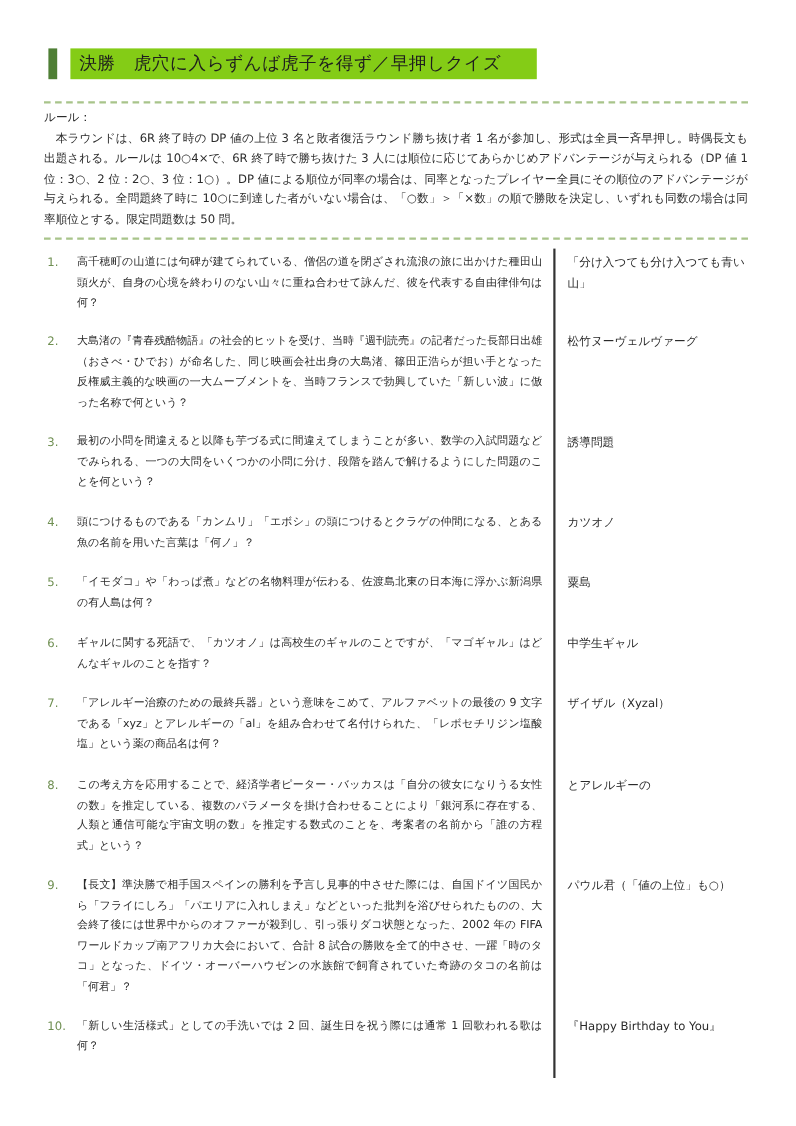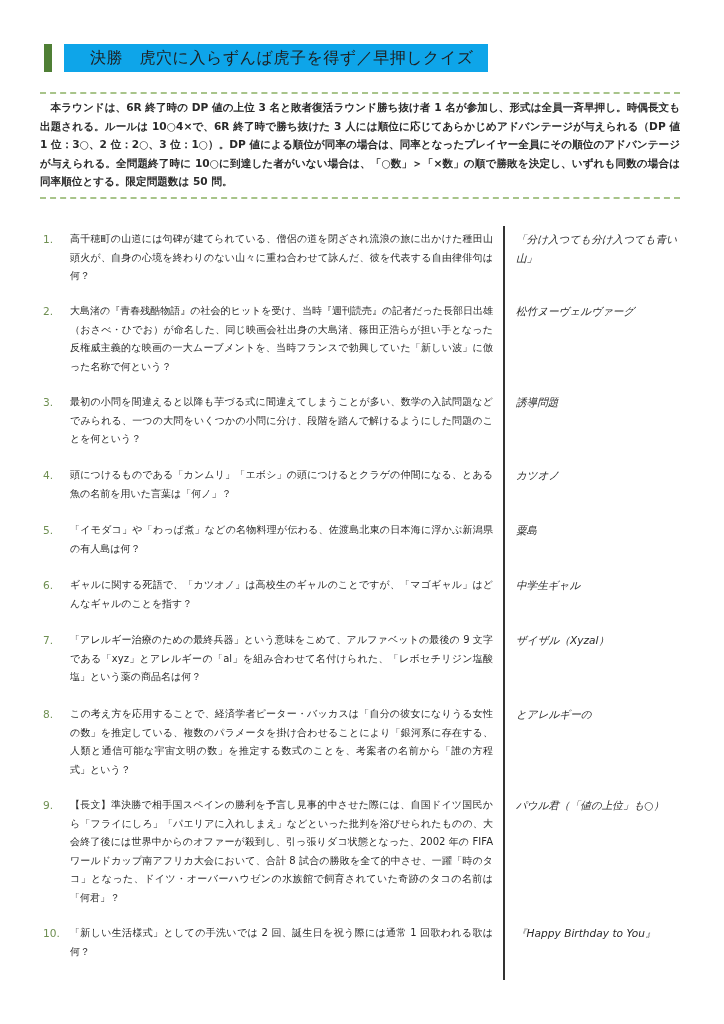--- a/index.html
+++ b/index.html
@@ -29,24 +29,24 @@
       width: 8px;
       height: 28px;
       background: #4f7f35;
     }
     .title-band {
       position: absolute;
       left: 20px;
       top: 0;
       width: 424px;
       height: 28px;
-      background: #0ea5e9;
+      background: #84cc16;
       display: flex;
       align-items: center;
-      padding-left: 26px;
+      padding-left: 8px;
       box-sizing: border-box;
       font-size: 16px;
       color: #1e1e1e;
       letter-spacing: 0.5px;
       white-space: nowrap;
     }
     .rules {
       position: absolute;
       left: 40px;
       top: 92px;
@@ -57,21 +57,20 @@
       font-size: 10.6px;
       line-height: 18.6px;
     }
     .rules-heading {
       display: block;
     }
     .rules-body {
       display: block;
       text-indent: 1em;
       text-align: justify;
-      font-weight: bold;
     }
     .qa {
       position: absolute;
       left: 0;
       top: 0;
       width: 724px;
       height: 1024px;
     }
     .divider {
       position: absolute;
@@ -103,32 +102,32 @@
       line-height: 18.6px;
       text-align: justify;
     }
     .a {
       position: absolute;
       left: 516px;
       top: 0;
       width: 170px;
       font-size: 10.6px;
       line-height: 18.6px;
-      font-style: italic;
     }
   </style>
 </head>
 <body>
 
 <div class="title-wrap">
   <div class="title-accent"></div>
   <div class="title-band">決勝　虎穴に入らずんば虎子を得ず／早押しクイズ</div>
 </div>
 
 <div class="rules">
+  <span class="rules-heading">ルール：</span>
   <span class="rules-body">本ラウンドは、6R 終了時の DP 値の上位 3 名と敗者復活ラウンド勝ち抜け者 1 名が参加し、形式は全員一斉早押し。時偶長文も出題される。ルールは 10○4×で、6R 終了時で勝ち抜けた 3 人には順位に応じてあらかじめアドバンテージが与えられる（DP 値 1 位：3○、2 位：2○、3 位：1○）。DP 値による順位が同率の場合は、同率となったプレイヤー全員にその順位のアドバンテージが与えられる。全問題終了時に 10○に到達した者がいない場合は、「○数」＞「×数」の順で勝敗を決定し、いずれも同数の場合は同率順位とする。限定問題数は 50 問。</span>
 </div>
 
 <div class="qa">
   <div class="divider"></div>
 
   <div class="item" style="top:230px;">
     <span class="num">1.</span>
     <div class="q">高千穂町の山道には句碑が建てられている、僧侶の道を閉ざされ流浪の旅に出かけた種田山頭火が、自身の心境を終わりのない山々に重ね合わせて詠んだ、彼を代表する自由律俳句は何？</div>
     <div class="a">「分け入つても分け入つても青い山」</div>

